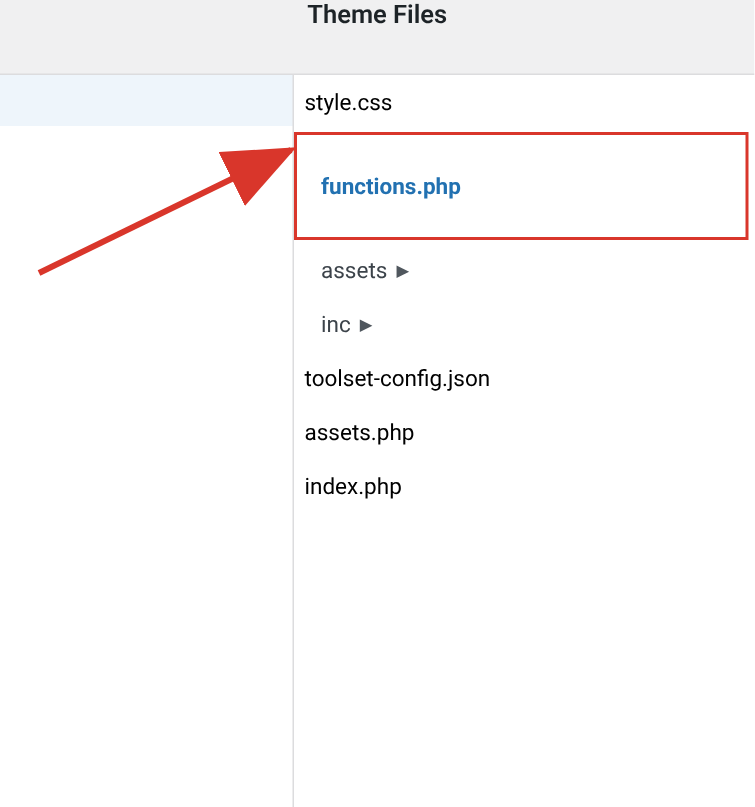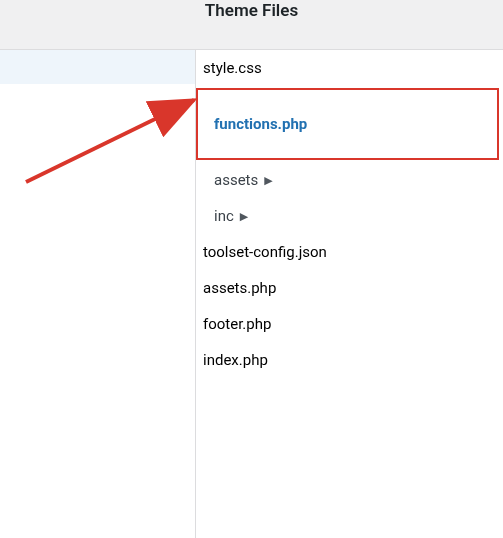--- a/index.html
+++ b/index.html
@@ -106,23 +106,20 @@
       <span>inc</span>
       <span class="triangle">▶</span>
     </div>
     <div class="file-item">
       <span>toolset-config.json</span>
     </div>
     <div class="file-item">
       <span>assets.php</span>
     </div>
     <div class="file-item">
-      <span>footer.php</span>
-    </div>
-    <div class="file-item">
       <span>index.php</span>
     </div>
   </div>
 </div>
 
 <svg class="arrow-svg" width="200" height="130">
   <defs>
     <marker id="arrowhead" markerWidth="12" markerHeight="10" refX="11" refY="5" orient="auto">
       <polygon points="0 0, 12 5, 0 10" fill="#d9362b"></polygon>
     </marker>

